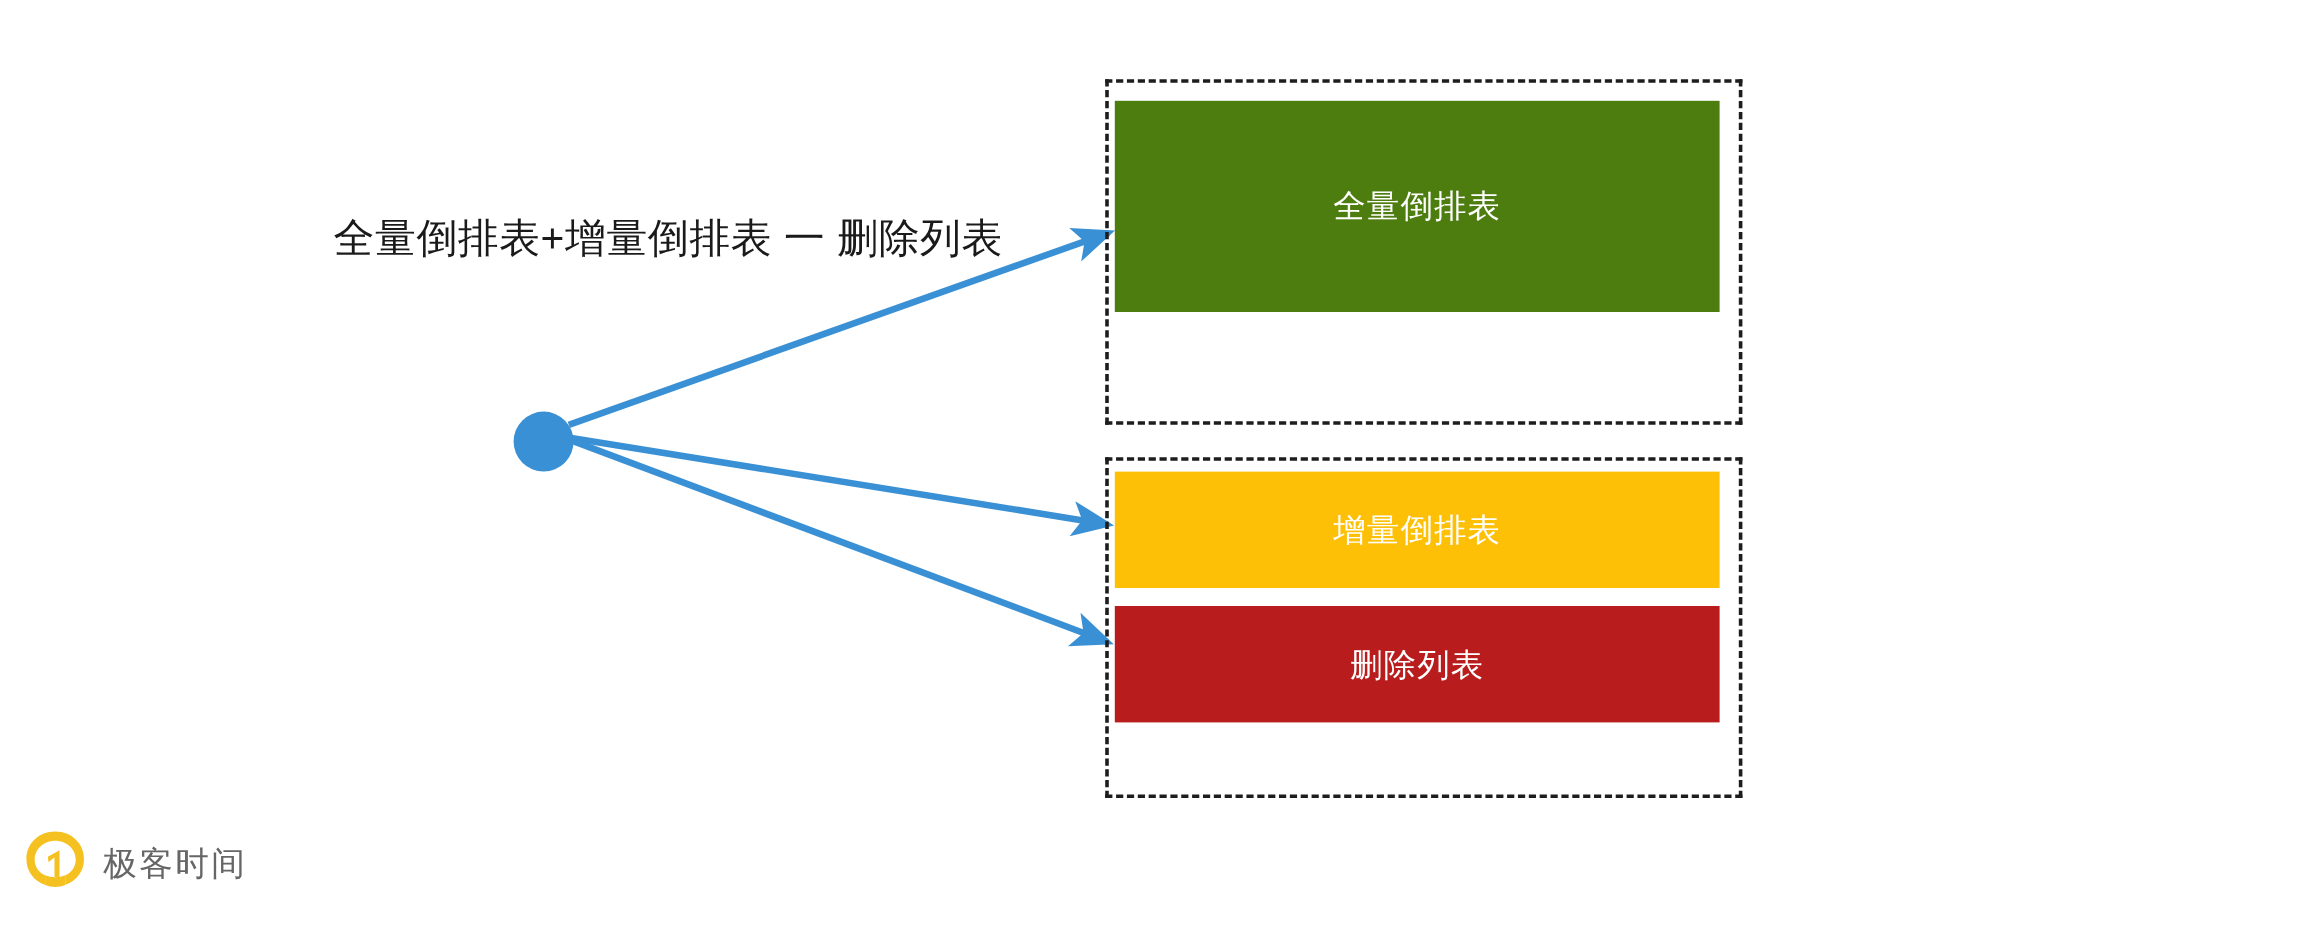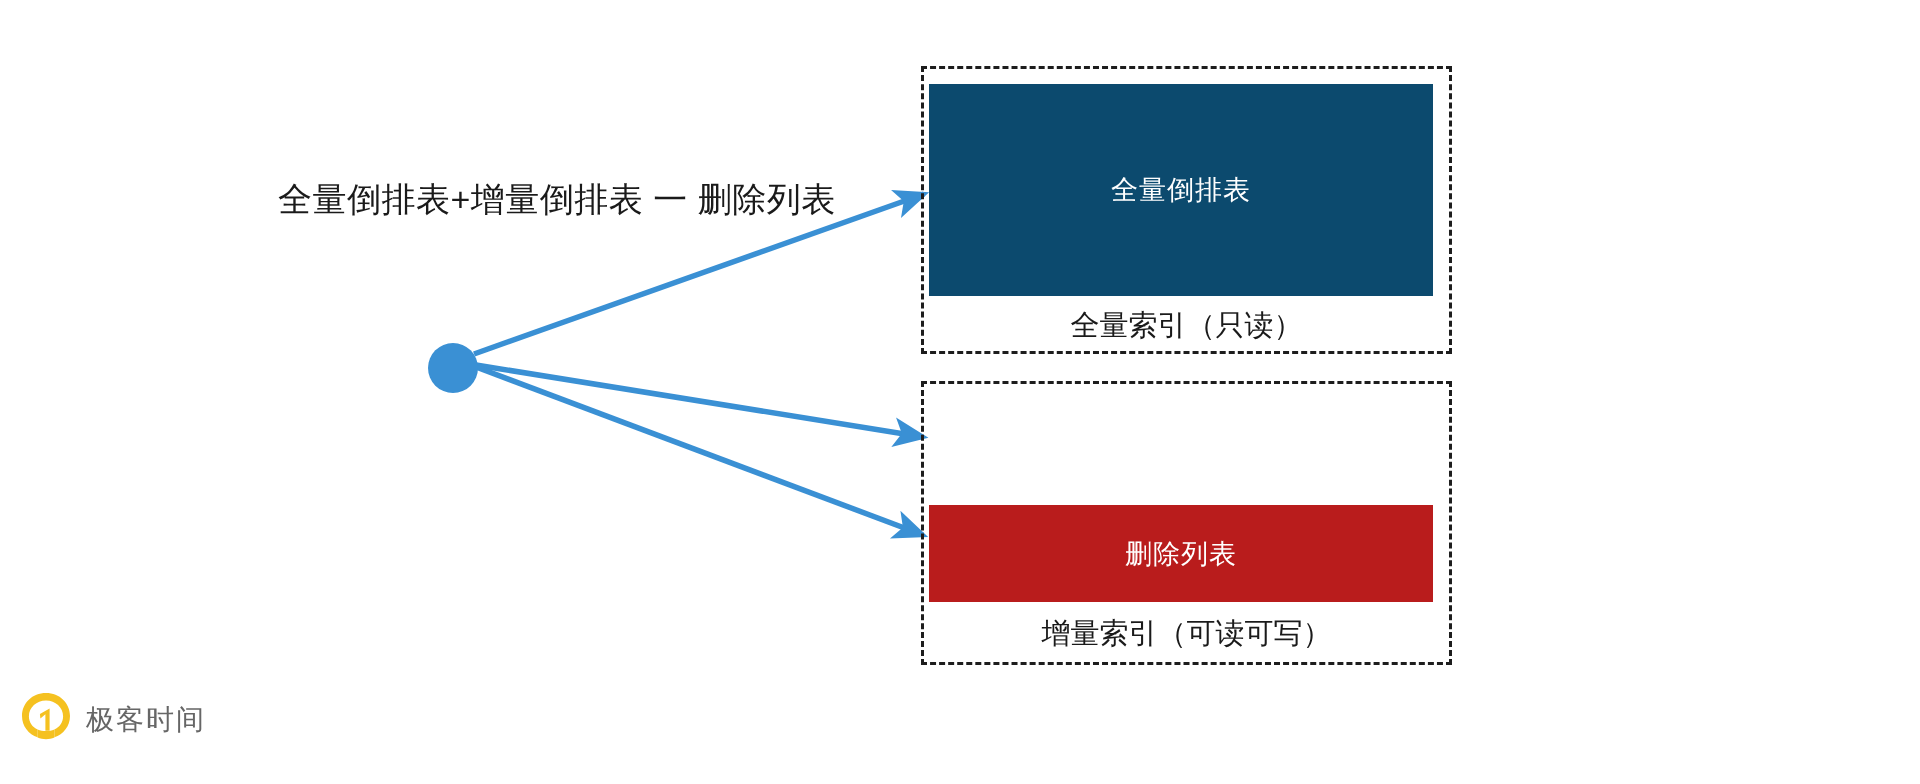--- a/index.html
+++ b/index.html
@@ -70,22 +70,22 @@
     justify-content: center;
     color: #ffffff;
     font-size: 27px;
     letter-spacing: 1px;
     box-sizing: border-box;
   }
   #block-full-index {
     left: 929px;
     top: 84px;
     width: 504px;
-    height: 212px;
-    background: #0c4a6e;
+    height: 176px;
+    background: #4d7c0f;
   }
   #block-incr-index {
     left: 929px;
     top: 393px;
     width: 504px;
     height: 97px;
     background: #fdc006;
   }
   #block-delete-list {
     left: 929px;
@@ -154,28 +154,27 @@
 
     <line x1="476" y1="367" x2="923" y2="535" stroke="#3a90d4" stroke-width="5.5" marker-end="url(#arrow-blue)"></line>
 
     <circle cx="453" cy="368" r="25" fill="#3a90d4"></circle>
   </svg>
 
   <div class="group-box" id="group-full"></div>
 
   <div class="block" id="block-full-index">全量倒排表</div>
 
-  <div class="group-caption" id="caption-full">全量索引（只读）</div>
 
   <div class="group-box" id="group-incr"></div>
 
+  <div class="block" id="block-incr-index">增量倒排表</div>
 
   <div class="block" id="block-delete-list">删除列表</div>
 
-  <div class="group-caption" id="caption-incr">增量索引（可读可写）</div>
 
   <div id="brand">
     <svg id="brand-mark" viewBox="0 0 52 56" xmlns="http://www.w3.org/2000/svg">
       <path d="M26 1 C12.3 1 2 11 2 24 C2 34.2 8.6 42.4 17.6 45.2 L17.6 37.4
                C12.4 35.2 8.9 30.2 8.9 24.2 C8.9 15.6 16.5 8.6 26 8.6
                C35.5 8.6 43.1 15.6 43.1 24.2 C43.1 30.2 39.6 35.2 34.4 37.4
                L34.4 45.2 C43.4 42.4 50 34.2 50 24 C50 11 39.7 1 26 1 Z" fill="#f5c120"></path>
       <path d="M17.6 37.4 C20.2 38.4 23 39 26 39 C29 39 31.8 38.4 34.4 37.4
                L34.4 45.6 C31.8 46.6 29 47.2 26 47.2 C23 47.2 20.2 46.6 17.6 45.6 Z" fill="#f5c120"></path>
       <path d="M29.6 16.5 L29.6 38.8 L25.4 38.8 L25.4 22.3 L20.4 26.6 L19.9 21.9 Z" fill="#f5c120"></path>

